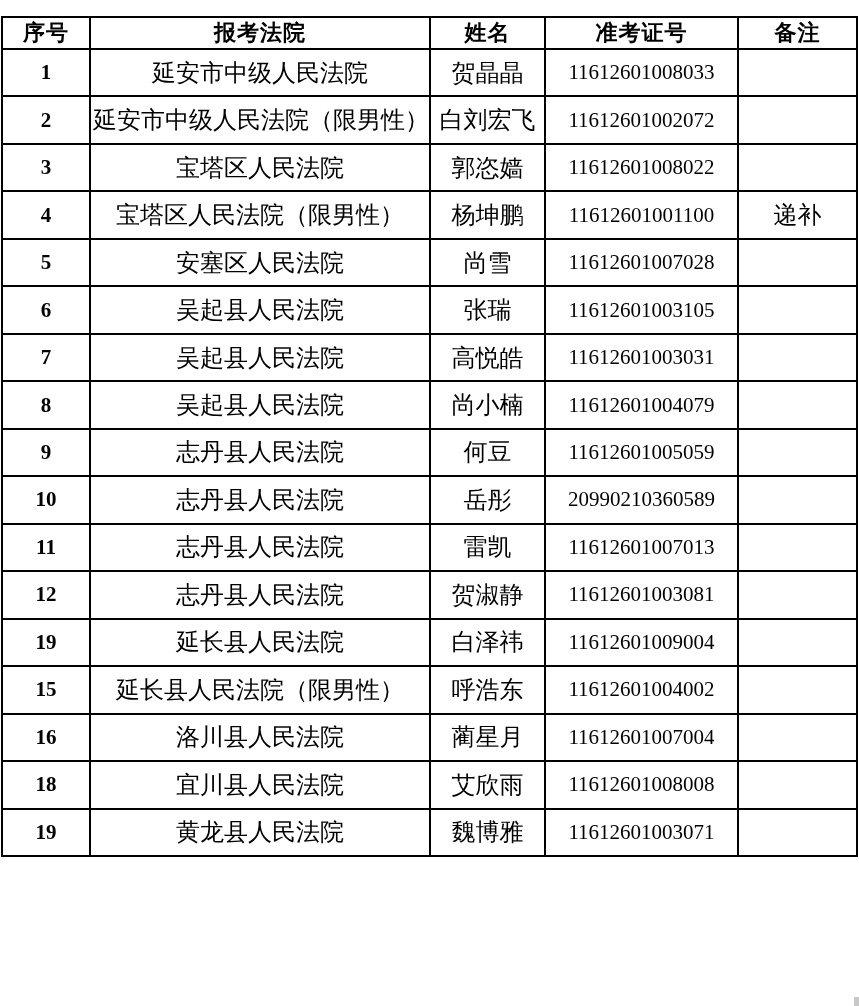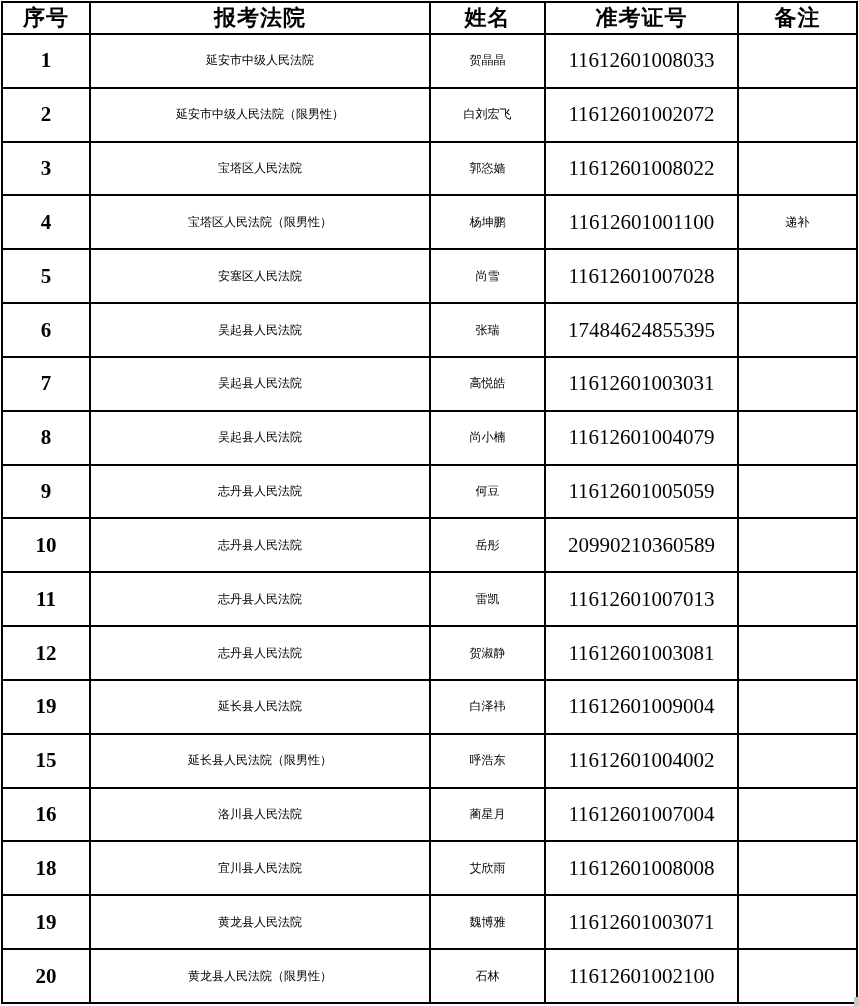--- a/index.html
+++ b/index.html
@@ -14,23 +14,23 @@
     position: relative;
     width: 859px;
     height: 1006px;
     background: #ffffff;
     font-family: "Liberation Serif", "DejaVu Serif", serif;
     color: #000000;
   }
   table.roster {
     position: absolute;
     left: 1px;
-    top: 1px;
+    top: 16px;
     width: 857px;
-    height: 1003px;
+    height: 841px;
     border-collapse: collapse;
     table-layout: fixed;
   }
   table.roster td, table.roster th {
     border: 2px solid #000000;
     text-align: center;
     vertical-align: middle;
     padding: 0 2px;
     overflow: hidden;
     white-space: nowrap;
@@ -38,21 +38,21 @@
   th.hdr {
     font-size: 22px;
     font-weight: bold;
     letter-spacing: 1px;
   }
   td.seq {
     font-size: 21px;
     font-weight: bold;
   }
   td.court, td.pname, td.note {
-    font-size: 12px;
+    font-size: 24px;
   }
   td.ticket {
     font-size: 21px;
   }
   .edge-artifact {
     position: absolute;
     right: 0;
     bottom: 0;
     width: 5px;
     height: 9px;
@@ -113,21 +113,21 @@
         <td class="seq">5</td>
         <td class="court">安塞区人民法院</td>
         <td class="pname">尚雪</td>
         <td class="ticket">11612601007028</td>
         <td class="note"></td>
       </tr>
       <tr>
         <td class="seq">6</td>
         <td class="court">吴起县人民法院</td>
         <td class="pname">张瑞</td>
-        <td class="ticket">17484624855395</td>
+        <td class="ticket">11612601003105</td>
         <td class="note"></td>
       </tr>
       <tr>
         <td class="seq">7</td>
         <td class="court">吴起县人民法院</td>
         <td class="pname">高悦皓</td>
         <td class="ticket">11612601003031</td>
         <td class="note"></td>
       </tr>
       <tr>
@@ -191,25 +191,18 @@
         <td class="court">宜川县人民法院</td>
         <td class="pname">艾欣雨</td>
         <td class="ticket">11612601008008</td>
         <td class="note"></td>
       </tr>
       <tr>
         <td class="seq">19</td>
         <td class="court">黄龙县人民法院</td>
         <td class="pname">魏博雅</td>
         <td class="ticket">11612601003071</td>
-        <td class="note"></td>
-      </tr>
-      <tr>
-        <td class="seq">20</td>
-        <td class="court">黄龙县人民法院（限男性）</td>
-        <td class="pname">石林</td>
-        <td class="ticket">11612601002100</td>
         <td class="note"></td>
       </tr>
     </tbody>
   </table>
   <div class="edge-artifact"></div>
 </div>
 
 </body></html>

